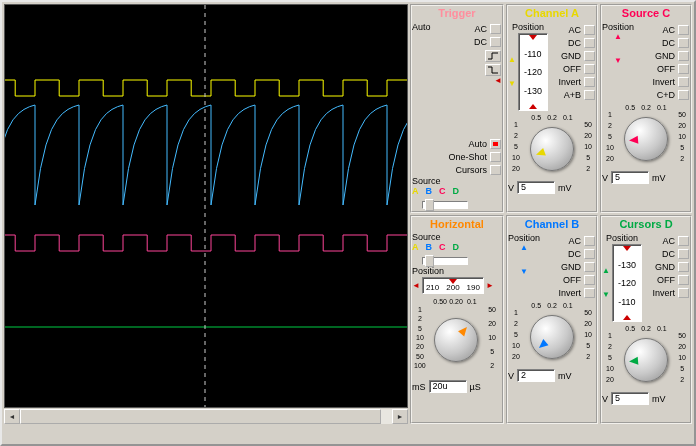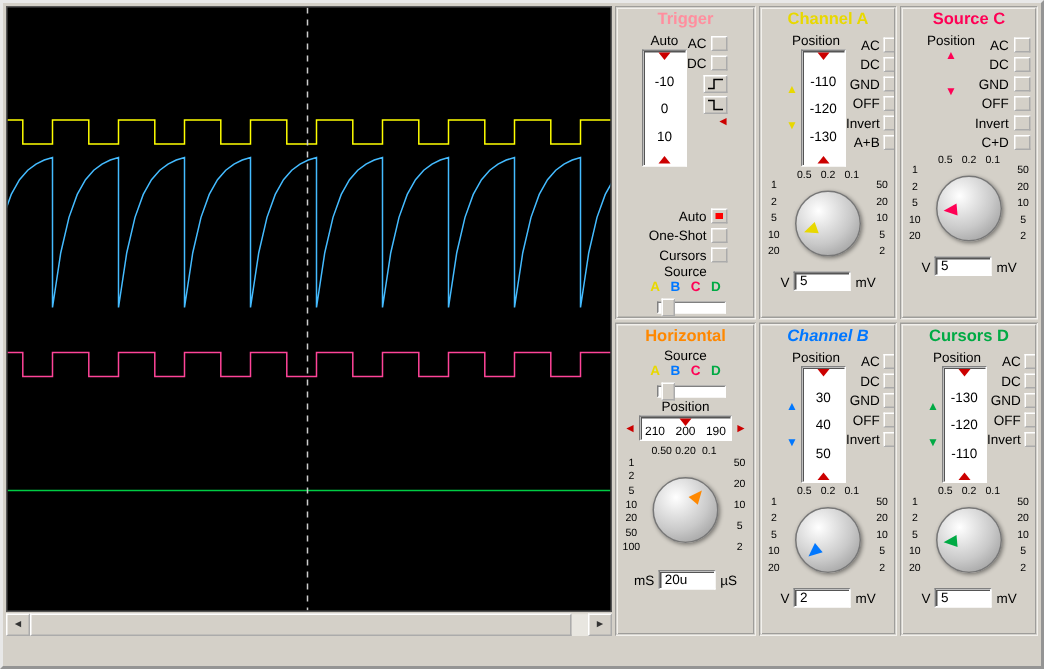--- a/index.html
+++ b/index.html
@@ -11,21 +11,21 @@
   .close-btn{width:16px;height:14px;background:#d4d0c8;border:1px outset #fff;color:#000;font-size:10px;line-height:12px;text-align:center;font-weight:bold;cursor:default}
   .main{flex:1;display:flex;padding:2px;gap:2px}
   .scope-col{display:flex;flex-direction:column;gap:1px}
   .scope{width:404px;height:404px;background:#000;border:1px solid #555;position:relative;overflow:hidden}
   .scope svg{display:block}
   .hscroll{width:404px;height:15px;display:flex;background:#d4d0c8}
   .sb-btn{width:16px;height:15px;background:#d4d0c8;border:1px outset #fff;font-size:7px;line-height:13px;text-align:center;color:#333}
   .sb-track{flex:1;background:#e8e6e0;position:relative}
   .sb-thumb{position:absolute;left:0;top:0;height:100%;width:97%;background:#d4d0c8;border:1px outset #fff}
   .panels{flex:1;display:grid;grid-template-columns:94px 92px 92px;grid-template-rows:209px 209px;gap:2px}
-  .panel{background:#d4d0c8;border:2px groove #f2f0ec;padding:1px 16px;display:flex;flex-direction:column;align-items:center;overflow:hidden}
+  .panel{background:#d4d0c8;border:2px groove #f2f0ec;padding:1px 0;display:flex;flex-direction:column;align-items:flex-start;overflow:hidden}
   .panel-title{width:100%;text-align:center;font-weight:bold;font-size:11px;height:14px;flex:0 0 auto}
   .small-label{font-size:9px;text-align:center}
   .c-row{display:flex;justify-content:flex-end;align-items:center;gap:3px;font-size:9px;height:13px;width:100%;padding-right:1px}
   .mini-btn{width:11px;height:10px;background:#d4d0c8;border:1px outset #fff;display:inline-block;flex:0 0 auto}
   .mini-btn.led-red::after{content:"";display:block;width:5px;height:4px;background:#f00;margin:2px auto 0}
   .slope-btns{display:flex;flex-direction:column;gap:2px;align-items:flex-end;width:100%;padding-right:1px;margin-top:2px}
   .slope{width:16px;height:12px;background:#d4d0c8;border:1px outset #fff;display:flex;align-items:center;justify-content:center}
   .pos-display{width:30px;height:78px;background:#fff;border:1px solid;border-color:#808080 #fff #fff #808080;box-shadow:inset 1px 1px 0 #555;display:flex;flex-direction:column;justify-content:space-between;align-items:center;font-size:9px;padding:1px 0}
   .marker-down{width:0;height:0;border-left:4px solid transparent;border-right:4px solid transparent;border-top:5px solid #cc0000}
   .marker-up{width:0;height:0;border-left:4px solid transparent;border-right:4px solid transparent;border-bottom:5px solid #cc0000}
@@ -88,27 +88,20 @@
       </div>
     </div>
 
     <div class="panels">
 
       <div class="panel">
         <div class="panel-title" style="color: rgb(255, 142, 158);">Trigger</div>
         <div class="trig-top">
           <div class="trig-left">
             <div class="small-label">Auto</div>
-            <div class="pos-display">
-              <div class="marker-down"></div>
-              <span>-10</span>
-              <span>0</span>
-              <span>10</span>
-              <div class="marker-up"></div>
-            </div>
           </div>
           <div class="trig-right">
             <div class="c-row">
                 <span>AC</span>
                 <span class="mini-btn"></span>
               </div>
             <div class="c-row">
                 <span>DC</span>
                 <span class="mini-btn"></span>
               </div>
@@ -337,35 +330,28 @@
             <span class="klabel" style="left: 91%; top: 84%;">2</span>
           </div>
         <div class="value-row">
           <span>mS</span>
           <span class="value-box">20u</span>
           <span>µS</span>
         </div>
       </div>
 
       <div class="panel">
-        <div class="panel-title" style="color: rgb(0, 119, 255); font-style: italic;">Channel B</div>
+        <div class="panel-title" style="color: rgb(0, 119, 255);">Channel B</div>
         <div class="ch-top">
           <div class="pos-block">
             <div class="small-label">Position</div>
             <div class="pos-row">
               <div class="arrow-col">
                 <span class="arrow" style="color: rgb(0, 119, 255);">▲</span>
                 <span class="arrow" style="color: rgb(0, 119, 255);">▼</span>
-              </div>
-              <div class="pos-display">
-                <div class="marker-down"></div>
-                <span>30</span>
-                <span>40</span>
-                <span>50</span>
-                <div class="marker-up"></div>
               </div>
             </div>
           </div>
           <div class="coupling-col">
             <div class="c-row">
                 <span>AC</span>
                 <span class="mini-btn"></span>
               </div>
             <div class="c-row">
                 <span>DC</span>

